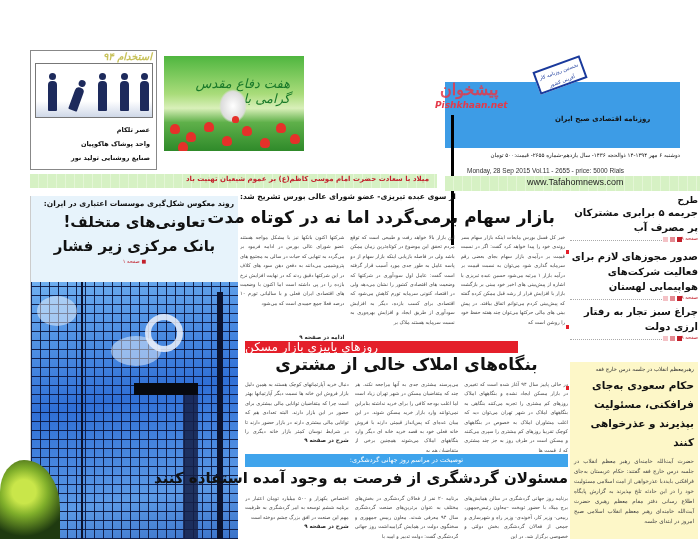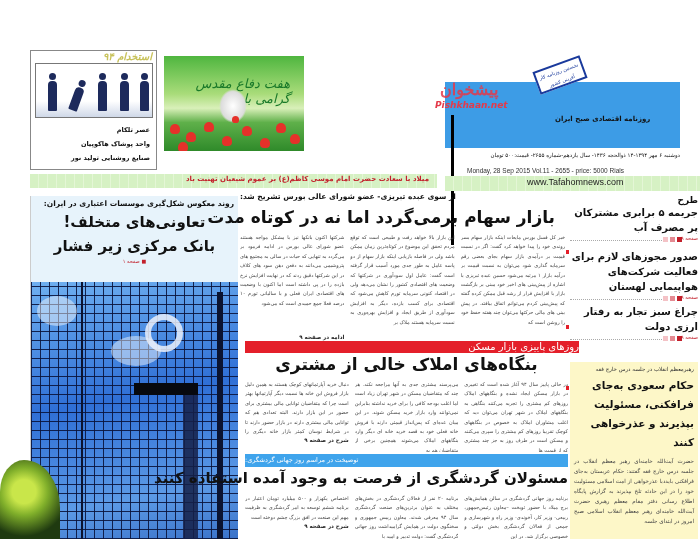--- a/index.html
+++ b/index.html
@@ -100,32 +100,32 @@
 
   
   .col-center { position: absolute; left: 240px; top: 192px; width: 325px; }
   .lead-kicker { direction: rtl; text-align: left; font-size: 7.5px; font-weight: bold; padding-right: 35px; }
   .lead-title { direction: rtl; text-align: right; font-size: 17px; font-weight: bold; margin-top: 6px; padding-right: 10px; white-space: nowrap; }
   .text-cols { display: flex; flex-direction: row-reverse; gap: 6px; margin-top: 6px; }
   .text-col { flex: 1; font-size: 5px; line-height: 9.4px; direction: rtl; text-align: justify; color: #444; overflow: hidden; }
   .cont { font-size: 5.5px; font-weight: bold; direction: rtl; text-align: right; color: #222; }
 
   .red-bar {
-    position: absolute; left: 245px; top: 341px; width: 334px; height: 12px;
-    background: #e41f2a; color: #fff; font-size: 10px; direction: rtl; text-align: right; line-height: 12px;
+    position: absolute; left: 245px; top: 341px; width: 273px; height: 12px;
+    background: #e41f2a; color: #fff; font-size: 12px; direction: rtl; text-align: left; line-height: 12px;
   }
   .house-title {
     position: absolute; left: 245px; top: 354px; width: 323px; text-align: center; direction: rtl;
     font-size: 17px; font-weight: bold;
   }
   .house-cols { position: absolute; left: 245px; top: 380px; width: 323px; }
 
   .blue-bar {
     position: absolute; left: 245px; top: 454px; width: 323px; height: 13px;
-    background: #3fa4ec; color: #fff; font-size: 6.5px; direction: rtl; text-align: left; line-height: 13px;
+    background: #3fa4ec; color: #fff; font-size: 6.5px; direction: rtl; text-align: center; line-height: 13px;
   }
   .tour-title {
     position: absolute; left: 245px; top: 469px; width: 323px; text-align: center; direction: rtl;
     font-size: 15px; font-weight: bold; white-space: nowrap;
   }
   .tour-cols { position: absolute; left: 245px; top: 494px; width: 323px; }
 
   .red-marker { position: absolute; width: 3px; height: 4px; background: #e41f2a; }
 
   

